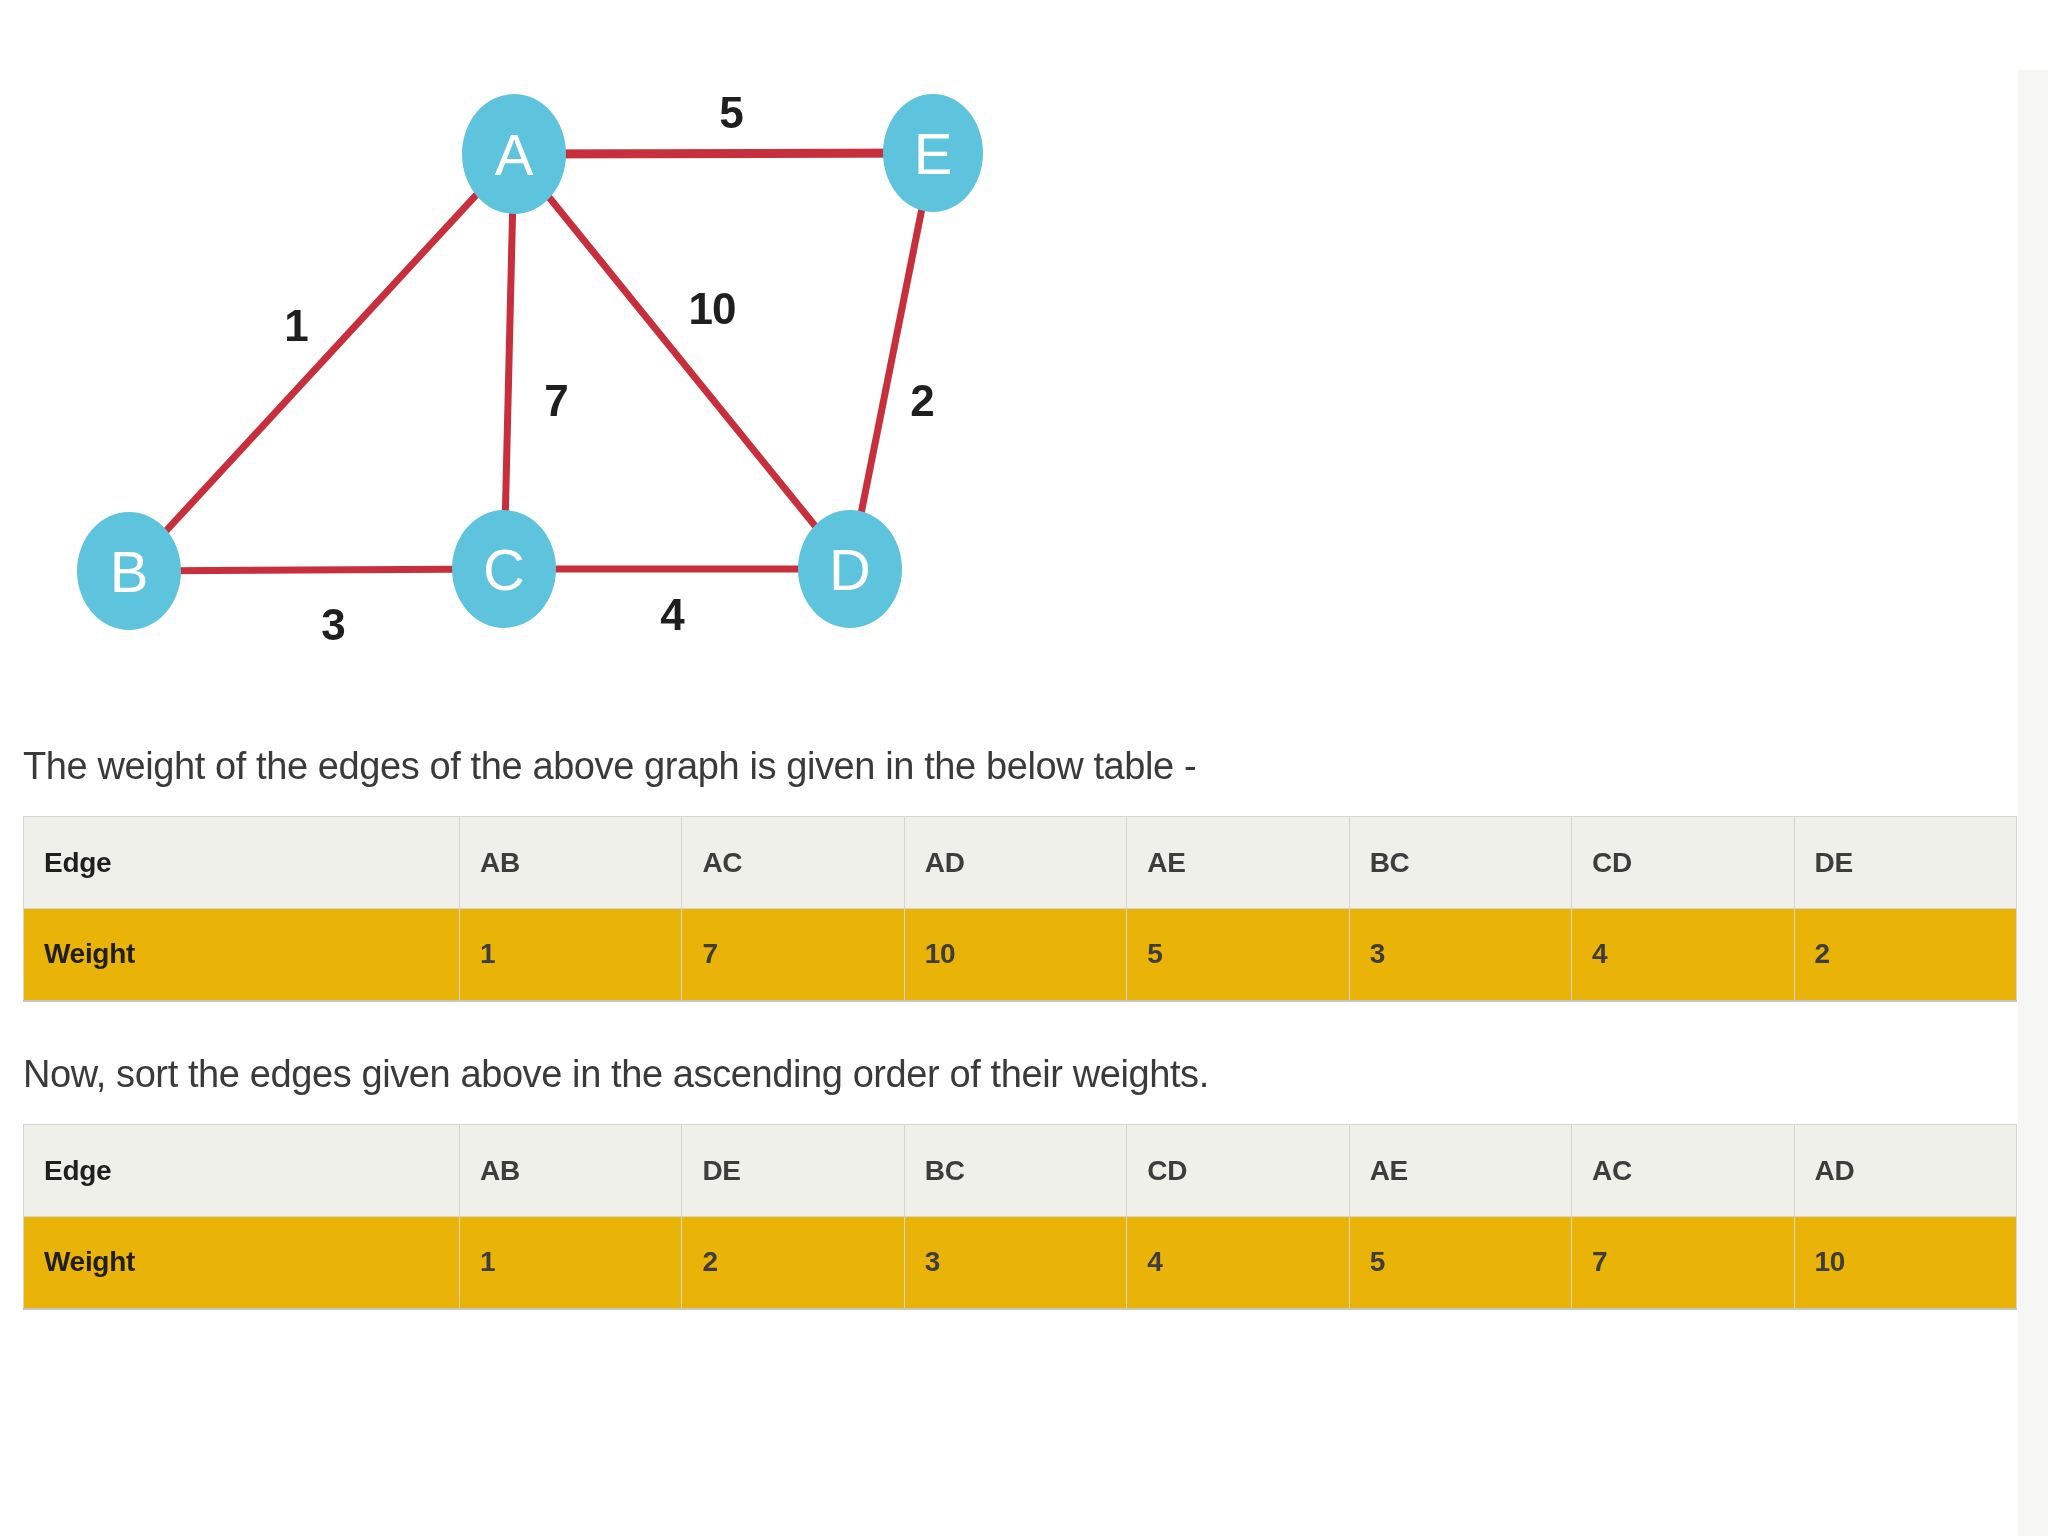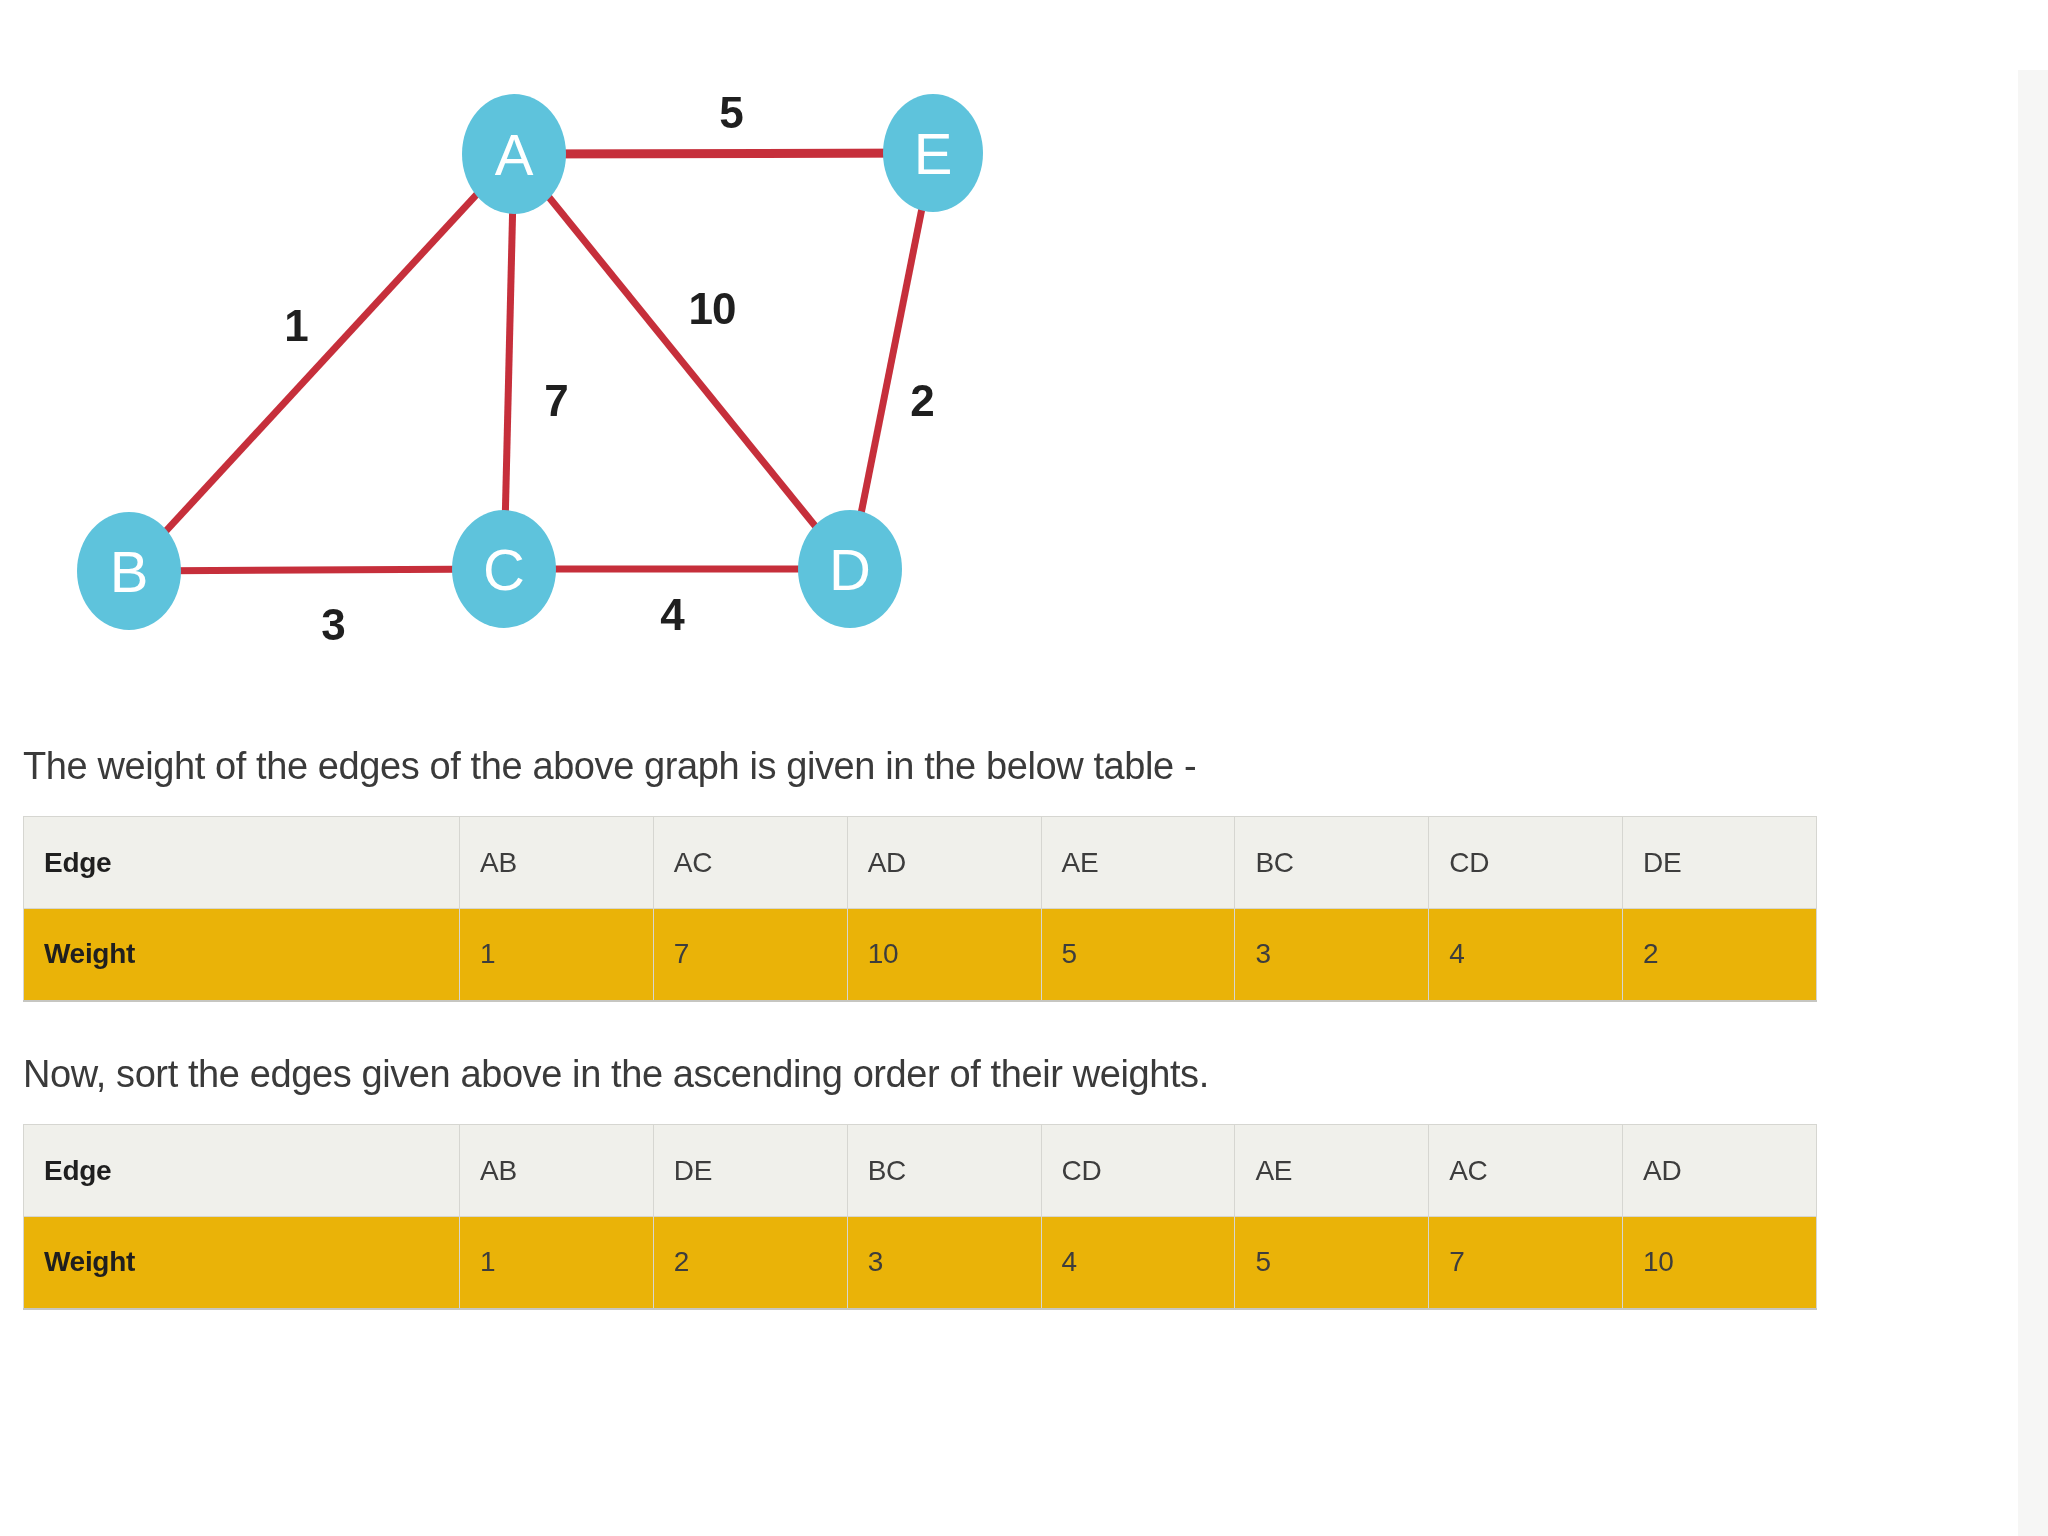--- a/index.html
+++ b/index.html
@@ -18,28 +18,28 @@
     text-anchor: middle; letter-spacing: -1px; }
 
   
   .para { position: absolute; left: 23px; font-size: 38px; line-height: 36px;
     color: #3a3a3a; letter-spacing: -0.4px; }
   .para-1 { top: 748px; }
   .para-2 { top: 1056px; }
   .para-3 { top: 1340px; }
 
   
-  .data-table { position: absolute; left: 23px; width: 1794px;
+  .data-table { position: absolute; left: 23px; width: 1994px;
     border-collapse: collapse; table-layout: fixed;
     border: 1px solid #d6d6d1; border-bottom: 2px solid #c6c6c1; }
   .table-1 { top: 816px; }
   .table-2 { top: 1124px; }
   .data-table th, .data-table td { border: 1px solid #d6d6d1; height: 92px;
     padding-left: 20px; text-align: left; vertical-align: middle;
-    font-size: 28px; color: #3d3d3d; font-weight: normal; letter-spacing: -0.3px; }
+    font-size: 28px; color: #3d3d3d; font-weight: bold; letter-spacing: -0.3px; }
   .data-table tr.header-row th, .data-table tr.header-row td { background: #f0f0eb; }
   .data-table tr.value-row th, .data-table tr.value-row td { background: #eab308; }
   .data-table th.row-label { font-weight: bold; color: #1f1f1f; }
   .data-table col.c-first { width: 436px; }
 
   
   .scrollbar-track { position: absolute; left: 2018px; top: 70px; width: 30px;
     height: 1466px; background: #f6f6f5; }
 </style>
 </head>

